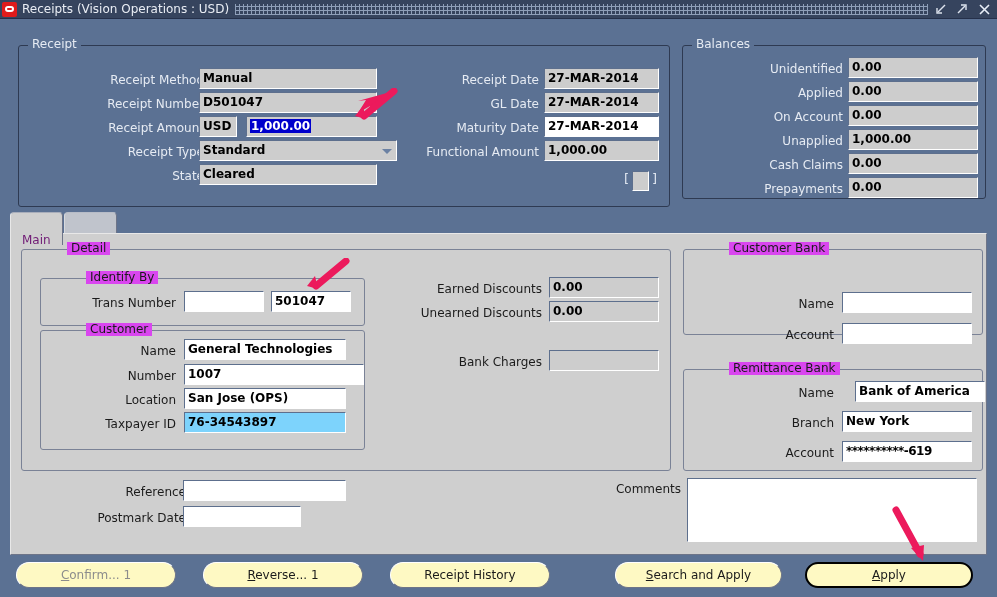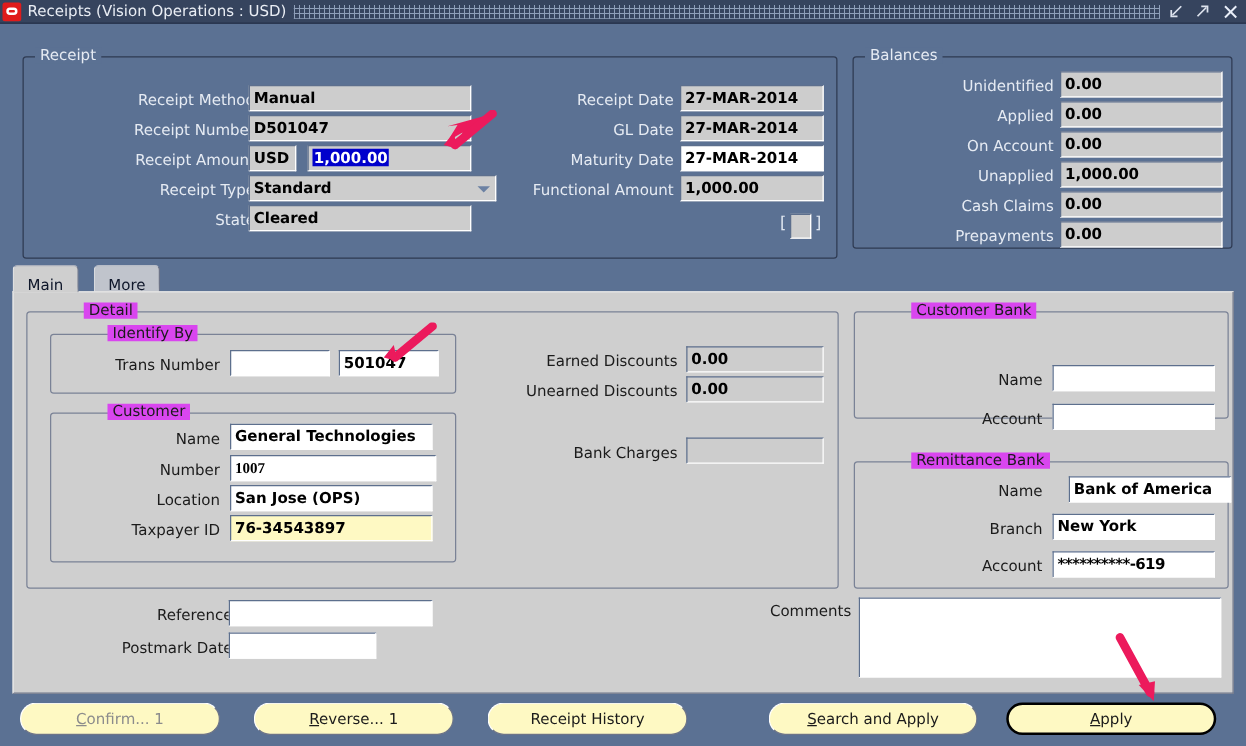--- a/index.html
+++ b/index.html
@@ -97,24 +97,24 @@
   .brk-chk { position: absolute; font-size: 13px; color: #dfe6f0; line-height: 20px; }
   .chkbox {
     position: absolute; width: 17px; height: 20px;
     background: #cdcdcd;
     border: 1px solid; border-color: #5d6f8d #ffffff #ffffff #5d6f8d;
   }
 
   
   .tabstrip { position: absolute; left: 10px; top: 212px; height: 22px; display: flex; }
   .tab {
-    height: 22px; padding: 4px 11px; font-size: 12px; line-height: 22px;
+    height: 22px; padding: 16px 11px; font-size: 12px; line-height: 22px;
     border: 1px solid #8d94a6; border-bottom: none;
-    border-radius: 4px 4px 0 0; margin-right: 12px; cursor: pointer;
-    color: #0f172a;
+    border-radius: 4px 4px 0 0; margin-right: 1px; cursor: pointer;
+    color: #701a75;
   }
   .tab.active { background: #cfcfcf; border-color: #a9aebb #6d7488 #cfcfcf #e8e8e8; position: relative; z-index: 3; }
   .tab.inactive { background: #c0c4cc; border-color: #b7bcc7 #6d7488 #8d94a6 #d8dade; }
 
   .tabpanel {
     position: absolute; left: 10px; top: 233px;
     width: 977px; height: 322px;
     background: #cfcfcf;
     border: 1px solid; border-color: #e8e8e8 #6d7488 #6d7488 #e8e8e8;
   }
@@ -232,40 +232,40 @@
 <div class="tabstrip">
   <div class="tab active">Main</div>
   <div class="tab inactive">More</div>
 </div>
 
 <div class="tabpanel">
 
   <div class="group on-gray" style="left:10px; top:15px; width:650px; height:222px;">
     <span class="legend">Detail</span>
 
-    <div class="group on-gray" style="left:18px; top:17px; width:325px; height:48px;padding-left:40px;">
+    <div class="group on-gray" style="left:18px; top:28px; width:325px; height:48px;padding-left:40px;">
       <span class="legend">Identify By</span>
       <span class="lbl dark" style="left:15px; top:17px; width:120px;">Trans Number</span>
       <div class="fld white" style="left:143px; top:12px; width:80px;"></div>
       <div class="fld white" style="left:230px; top:12px; width:80px;">501047</div>
     </div>
 
     <div class="group on-gray" style="left:18px; top:80px; width:325px; height:120px;">
       <span class="legend">Customer</span>
       <span class="lbl dark" style="left:20px; top:13px; width:115px;">Name</span>
       <div class="fld white" style="left:143px; top:8px; width:162px;">General Technologies</div>
 
       <span class="lbl dark" style="left:20px; top:38px; width:115px;">Number</span>
-      <div class="fld white" style="left:143px; top:33px; width:165px;font-family:Liberation Serif, serif;">1007</div>
+      <div class="fld white" style="left:143px; top:33px; width:180px;">1007</div>
 
       <span class="lbl dark" style="left:20px; top:62px; width:115px;">Location</span>
       <div class="fld white" style="left:143px; top:57px; width:162px;">San Jose (OPS)</div>
 
       <span class="lbl dark" style="left:10px; top:86px; width:125px;">Taxpayer ID</span>
-      <div class="fld" style="left:143px; top:81px; width:162px; background:#fef9c3;">76-34543897</div>
+      <div class="fld" style="left:143px; top:81px; width:162px; background:#7dd3fc;">76-34543897</div>
     </div>
 
     <span class="lbl dark" style="left:365px; top:32px; width:155px;">Earned Discounts</span>
     <div class="fld num" style="left:527px; top:27px; width:110px;">0.00</div>
 
     <span class="lbl dark" style="left:355px; top:56px; width:165px;">Unearned Discounts</span>
     <div class="fld num" style="left:527px; top:51px; width:110px;">0.00</div>
 
     <span class="lbl dark" style="left:390px; top:105px; width:130px;">Bank Charges</span>
     <div class="fld" style="left:527px; top:100px; width:110px;"></div>

